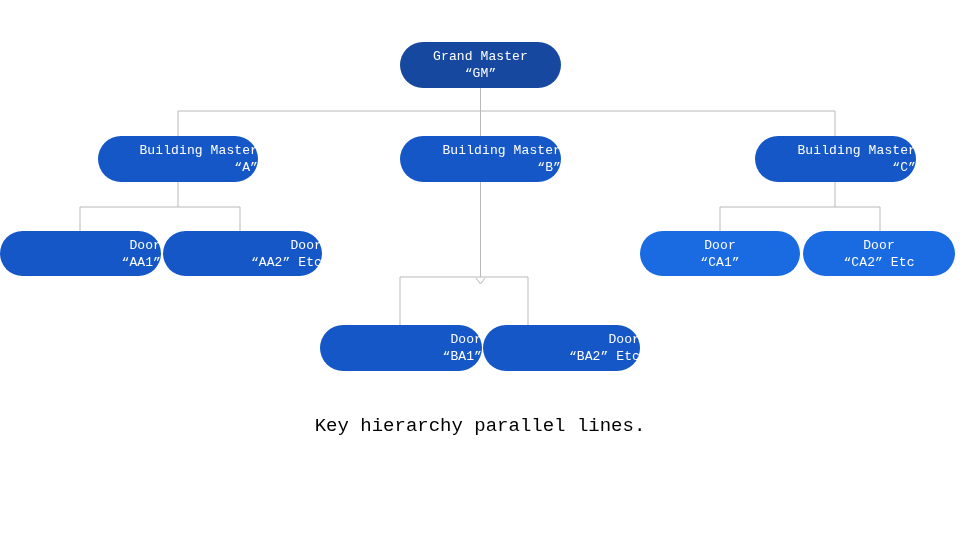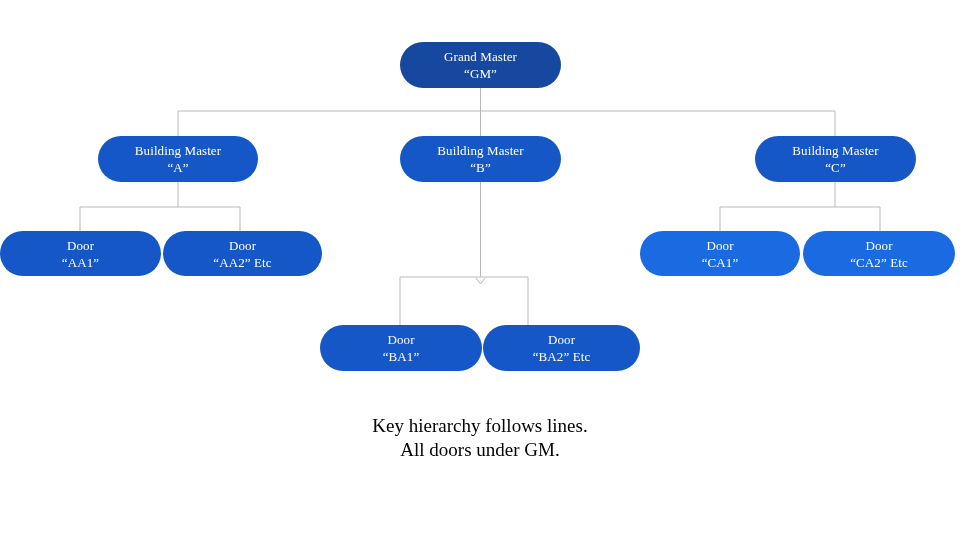--- a/index.html
+++ b/index.html
@@ -2,42 +2,42 @@
 <html style="--gm-fill: #15489E; --node-fill: #1557C6; --door-c-fill: #1A6AE2; --line: #B9B9B9; --text: #FFFFFF; --caption: #000000;"><head>
 <meta charset="utf-8">
 <style>
   html, body { margin: 0; padding: 0; background: #ffffff; }
   .canvas {
     position: relative;
     width: 960px;
     height: 540px;
     background: #ffffff;
     overflow: hidden;
-    font-family: Liberation Serif, serif;
+    font-family: Liberation Mono, monospace;
   }
   svg.connectors {
     position: absolute;
     left: 0; top: 0;
     width: 960px; height: 540px;
   }
   .node {
     position: absolute;
     border-radius: 23px;
     color: var(--text, #ffffff);
     display: flex;
     flex-direction: column;
     align-items: center;
     justify-content: center;
     text-align: center;
     font-size: 13px;
     line-height: 17px;
     letter-spacing: 0.1px;
   }
   .fill-gm     { background: var(--gm-fill, #15489E); }
-  .fill-std    { background: var(--node-fill, #1557C6); }
+  .fill-std    { background: var(--node-fill, #1557C6); align-items: flex-end; }
   .fill-bright { background: var(--door-c-fill, #1A6AE2); }
   .caption {
     position: absolute;
     left: 0;
     top: 414px;
     width: 960px;
     text-align: center;
     color: var(--caption, #000000);
     font-size: 19px;
     line-height: 24px;
@@ -111,17 +111,16 @@
   <div class="node fill-std" style="left:320px; top:325px; width:162px; height:46px;">
     <span>Door</span>
     <span>“BA1”</span>
   </div>
   <div class="node fill-std" style="left:483px; top:325px; width:157px; height:46px;">
     <span>Door</span>
     <span>“BA2” Etc</span>
   </div>
 
   <div class="caption">
-    <div>Key hierarchy follows lines.</div>
-    <div>All doors under GM.</div>
+    <div>Key hierarchy parallel lines.</div>
   </div>
 
 </div>
 
 </body></html>

